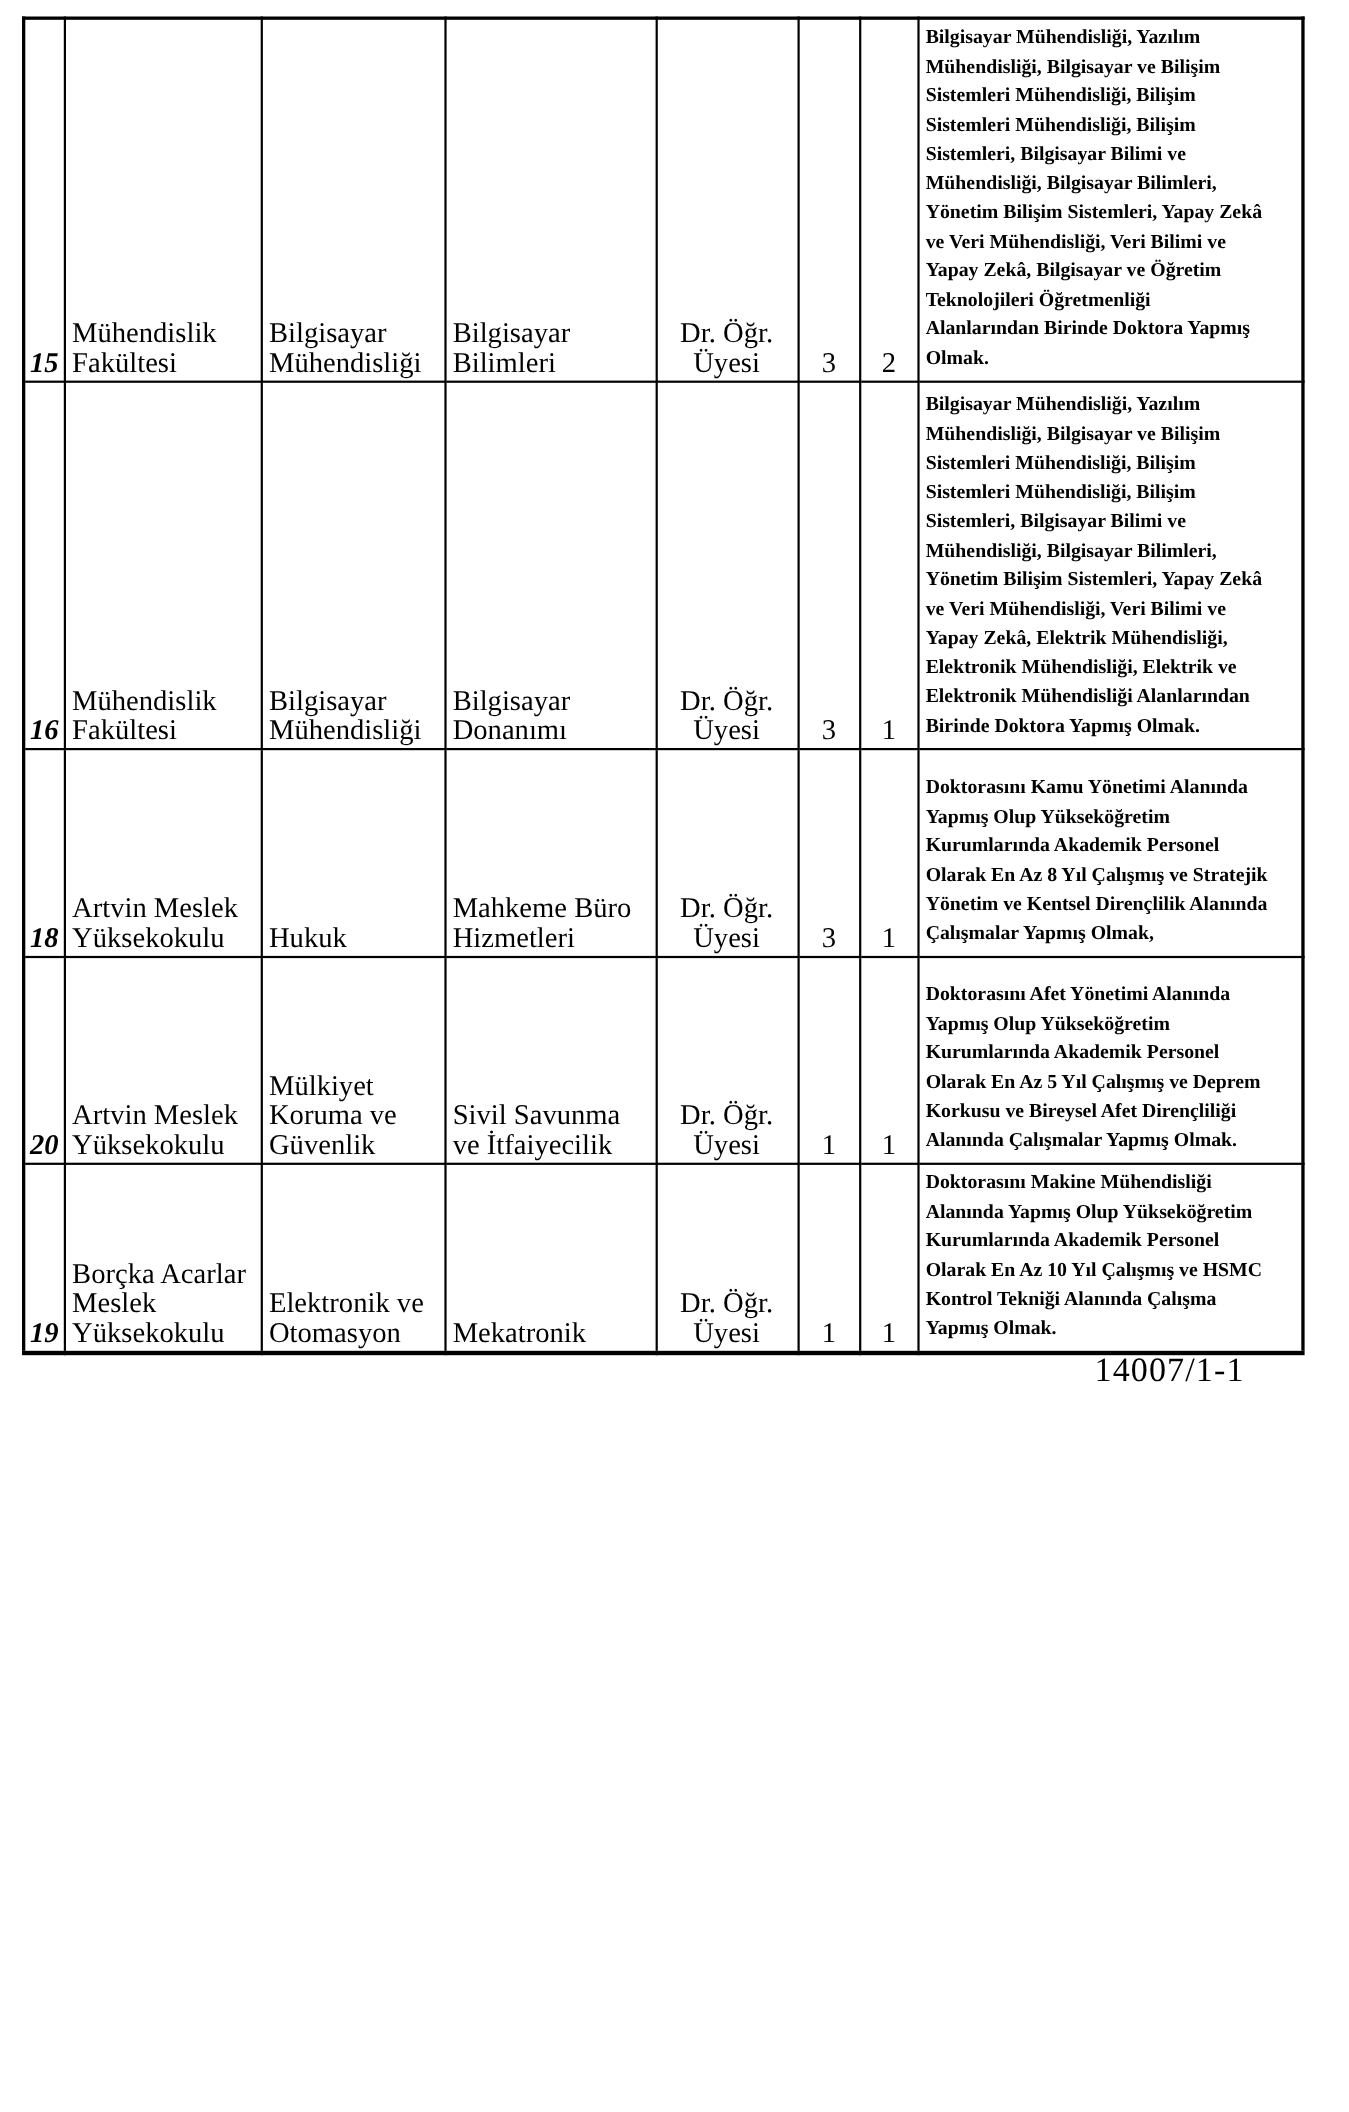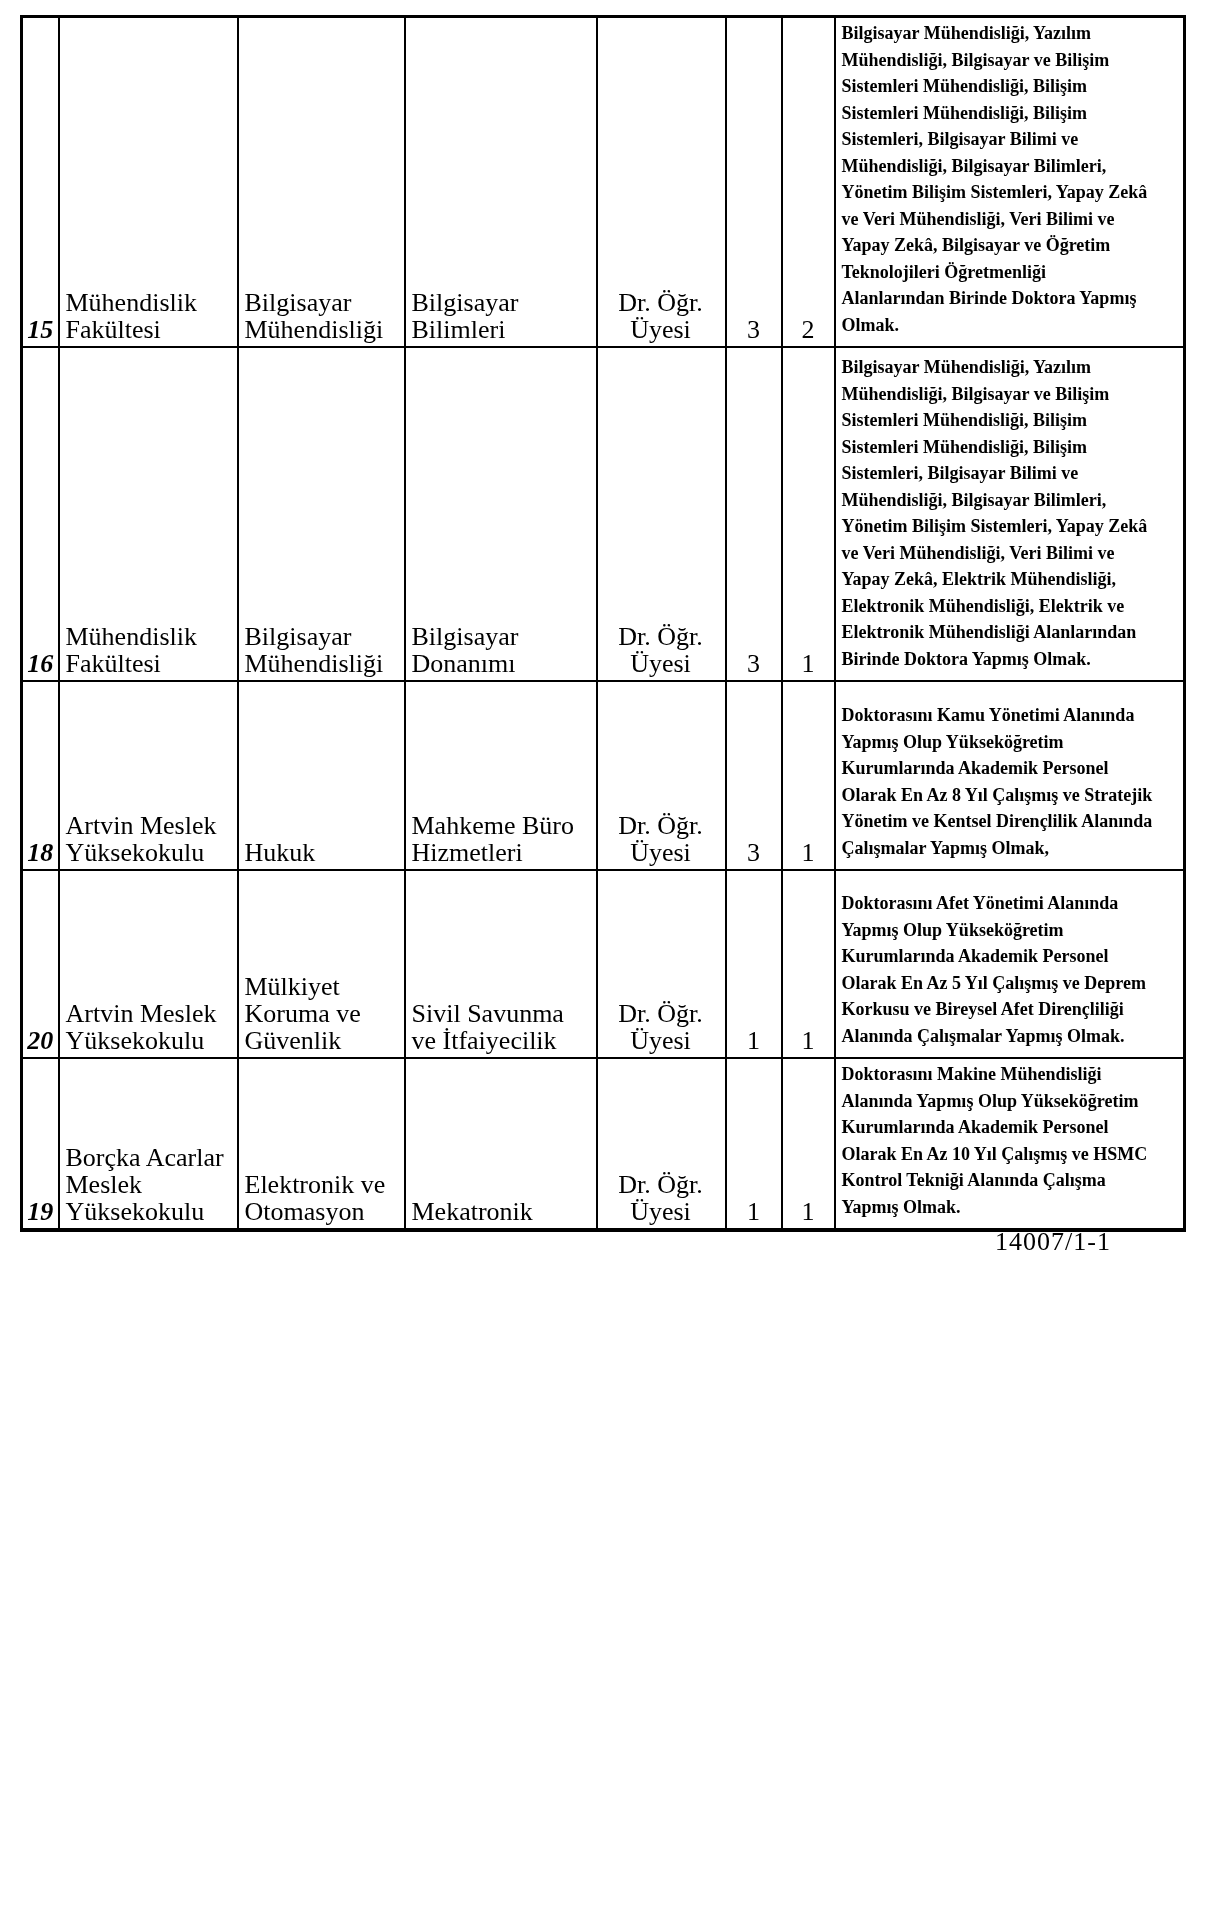--- a/index.html
+++ b/index.html
@@ -52,21 +52,21 @@
     font-weight: bold;
     font-size: 18px;
     line-height: 26.5px;
     white-space: pre-line;
     padding: 2px 4px 8px 6px;
   }
   .footer-code {
     position: absolute;
     left: 995px;
     top: 1227px;
-    font-size: 26px;
+    font-size: 31px;
     letter-spacing: 1px;
   }
 </style>
 </head>
 <body>
 
 <table class="doc-table">
   <colgroup>
     <col style="width:37px">
     <col style="width:179px">

